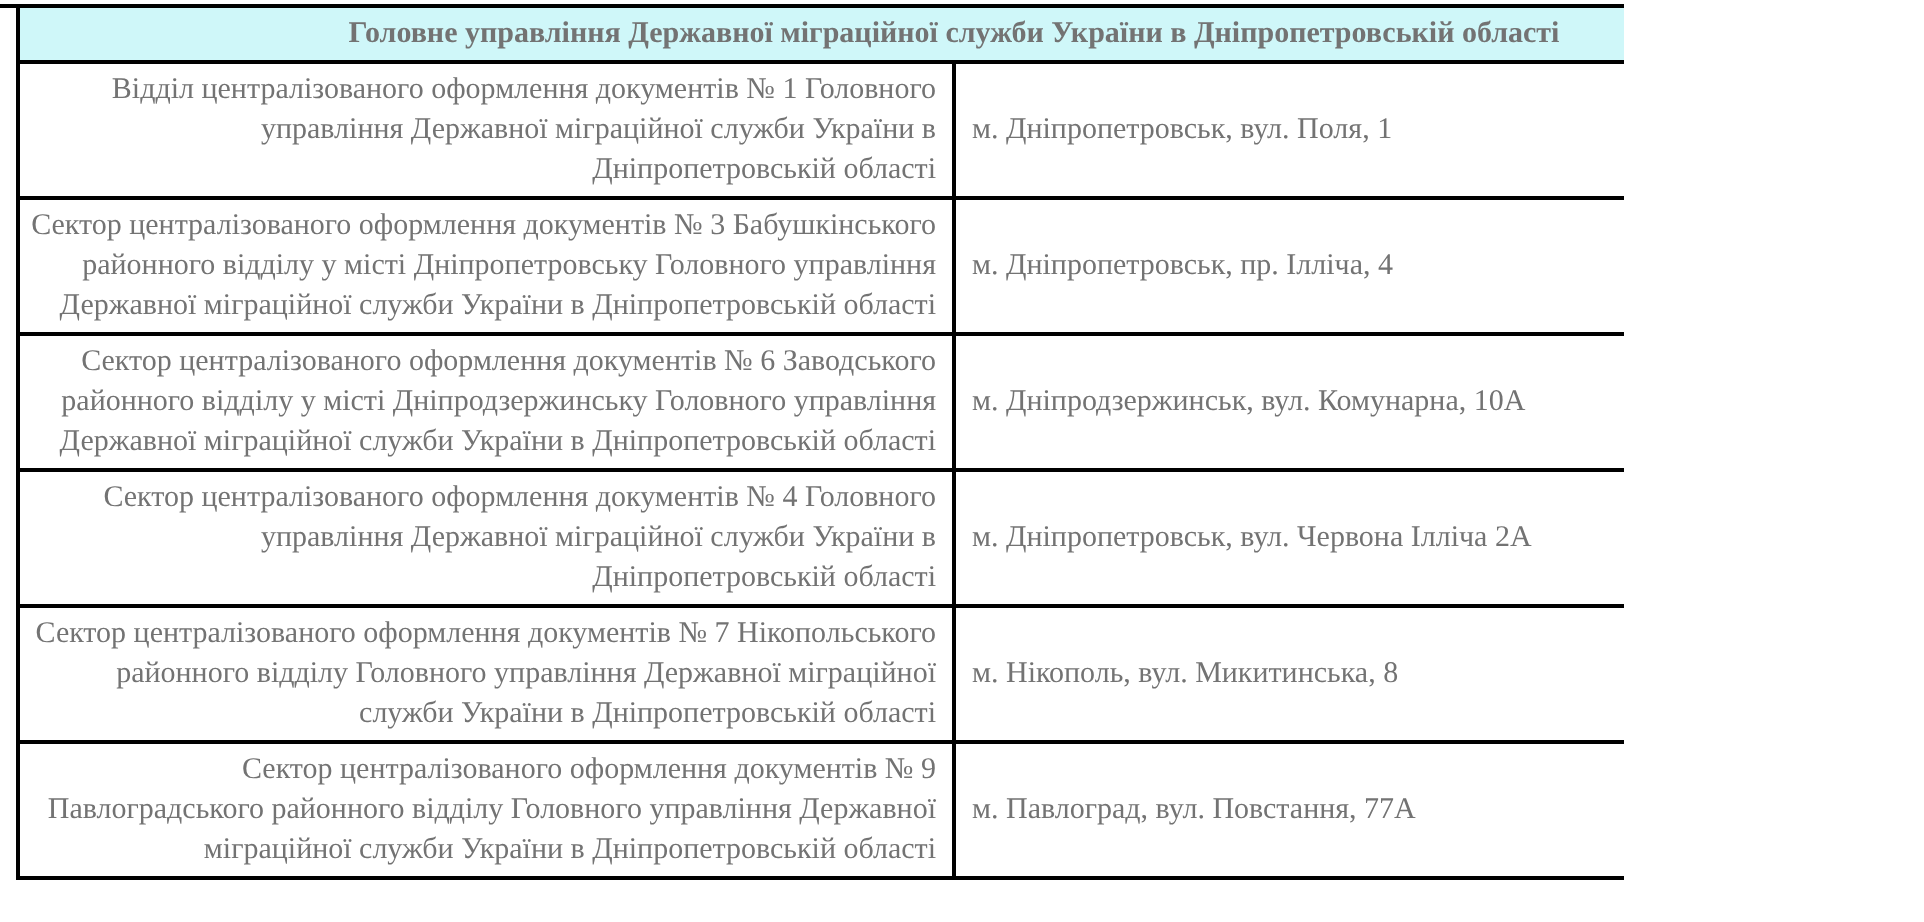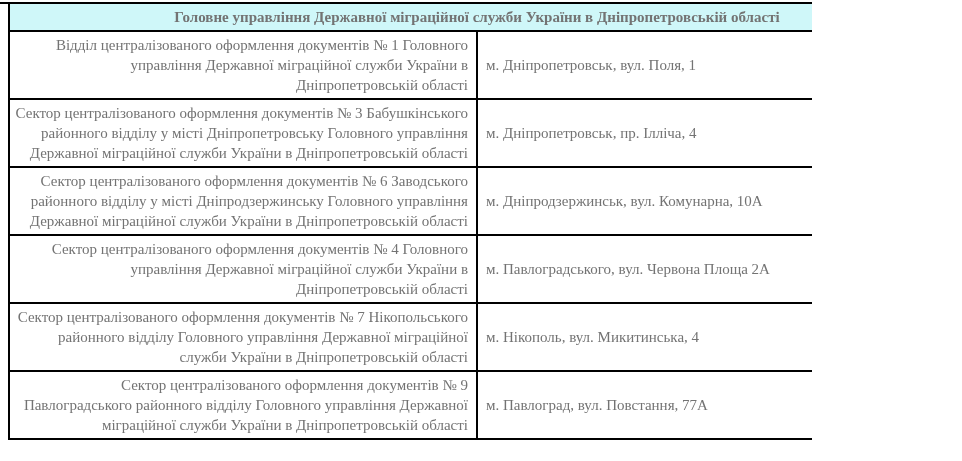--- a/index.html
+++ b/index.html
@@ -86,26 +86,26 @@
     <td class="address-cell">м. Дніпропетровськ, пр. Ілліча, 4</td>
   </tr>
 
   <tr>
     <td class="department-cell">Сектор централізованого оформлення документів № 6 Заводського районного відділу у місті Дніпродзержинську Головного управління Державної міграційної служби України в Дніпропетровській області</td>
     <td class="address-cell">м. Дніпродзержинськ, вул. Комунарна, 10А</td>
   </tr>
 
   <tr>
     <td class="department-cell">Сектор централізованого оформлення документів № 4 Головного управління Державної міграційної служби України в Дніпропетровській області</td>
-    <td class="address-cell">м. Павлоградського, вул. Червона Площа 2А</td>
+    <td class="address-cell">м. Дніпропетровськ, вул. Червона Ілліча 2А</td>
   </tr>
 
   <tr>
     <td class="department-cell">Сектор централізованого оформлення документів № 7 Нікопольського районного відділу Головного управління Державної міграційної служби України в Дніпропетровській області</td>
-    <td class="address-cell">м. Нікополь, вул. Микитинська, 4</td>
+    <td class="address-cell">м. Нікополь, вул. Микитинська, 8</td>
   </tr>
 
 
   <tr>
     <td class="department-cell">Сектор централізованого оформлення документів № 9 Павлоградського районного відділу Головного управління Державної міграційної служби України в Дніпропетровській області</td>
     <td class="address-cell">м. Павлоград, вул. Повстання, 77А</td>
   </tr>
 
 </tbody>
   </table>

